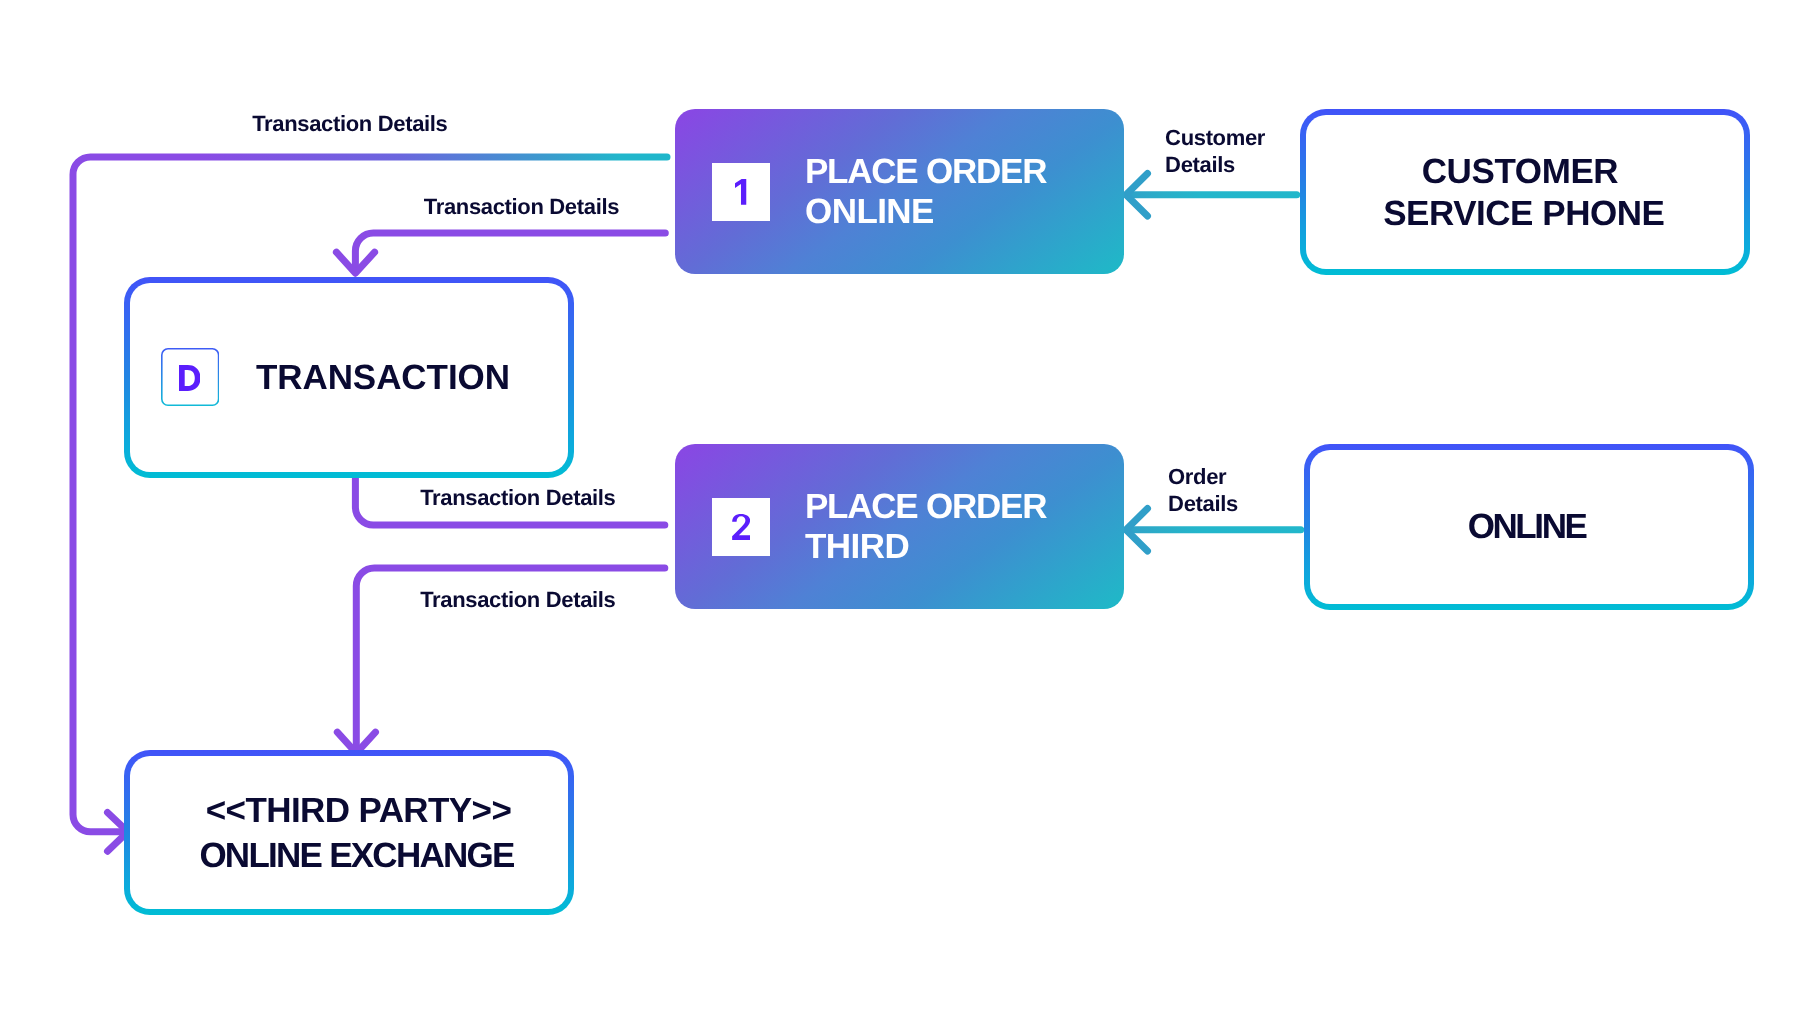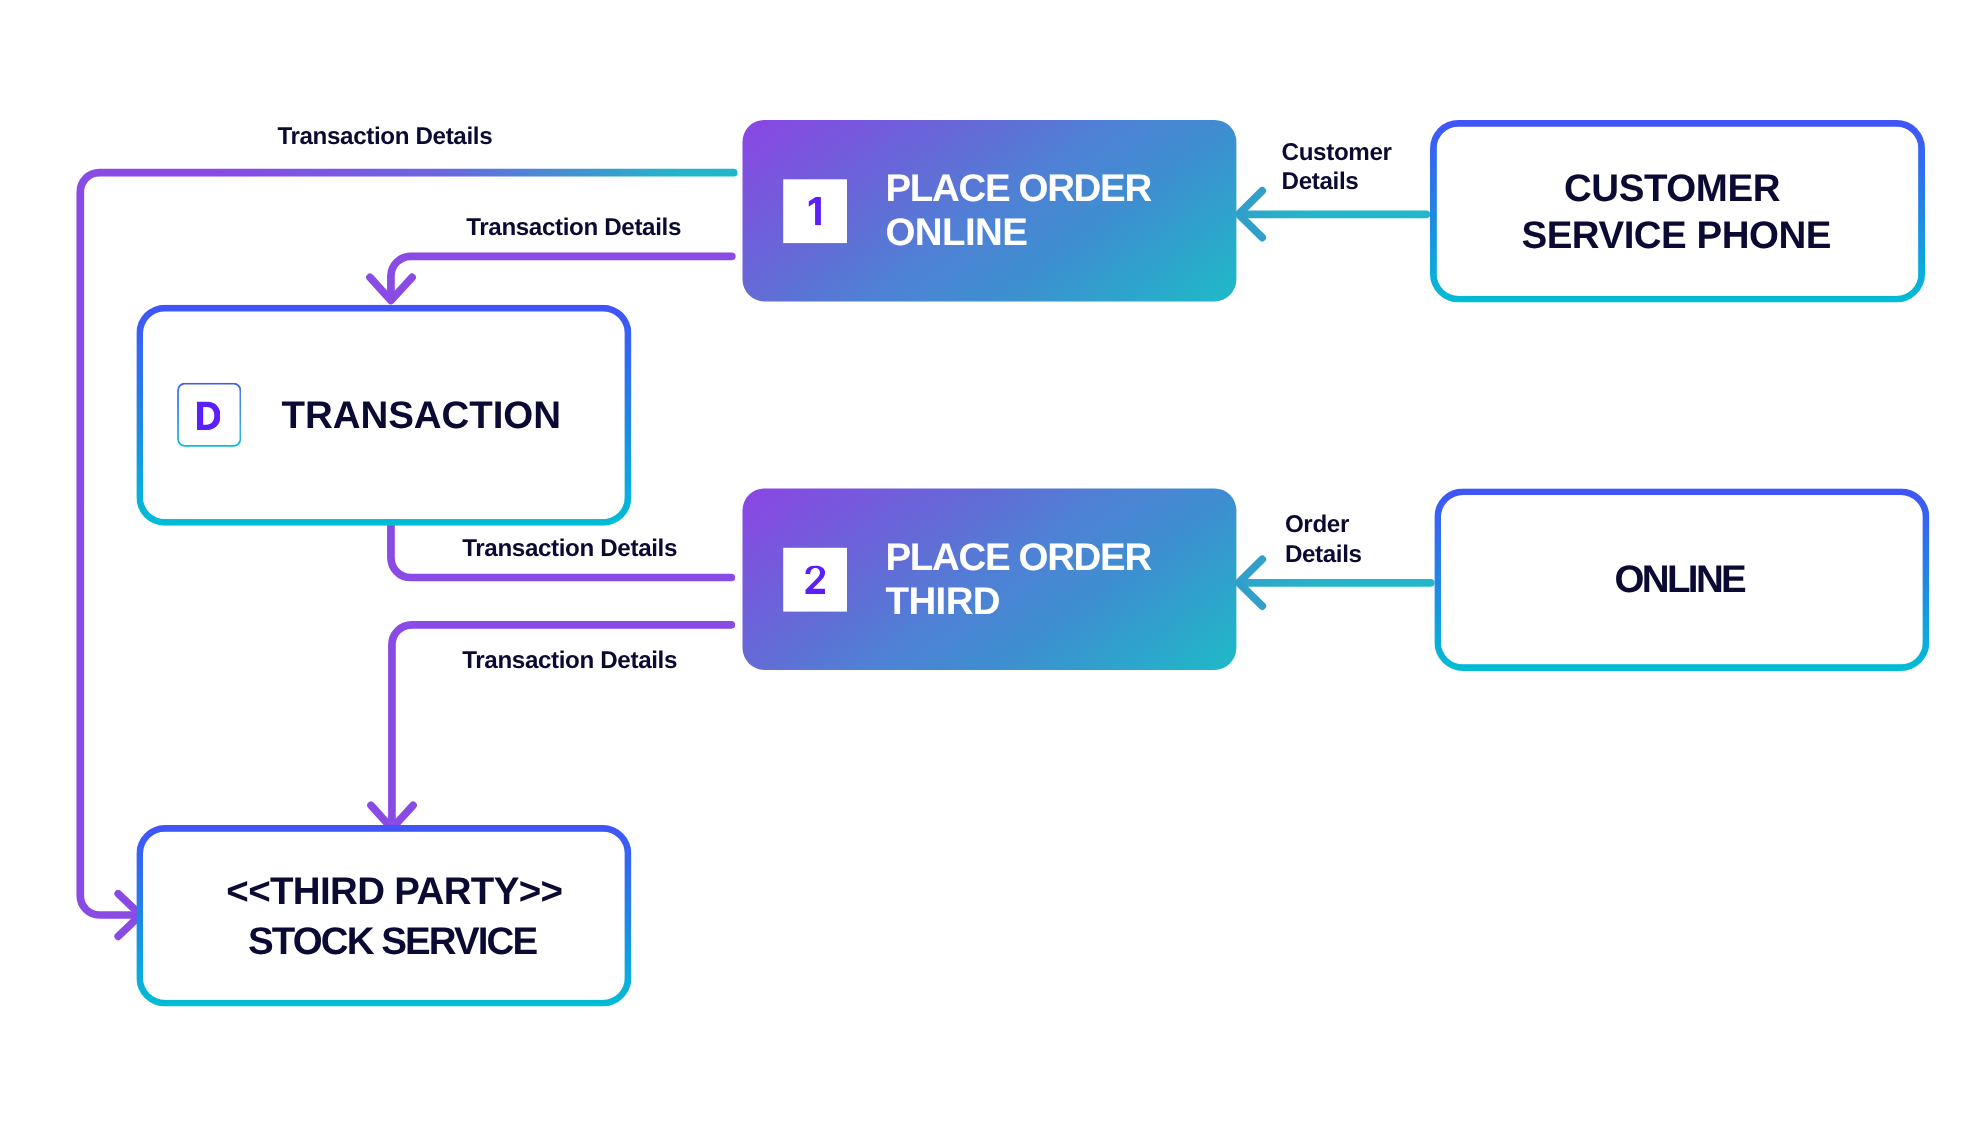--- a/index.html
+++ b/index.html
@@ -175,21 +175,21 @@
 
   <div class="node entity" style="left:1300px;top:109px;width:450px;height:166px;">
     <span class="elabel" style="position:relative;top:1px;"><span class="pline" style="letter-spacing:-0.39px;position:relative;left:-5px;">CUSTOMER</span><span class="pline" style="letter-spacing:-0.46px;position:relative;left:-1.2px;">SERVICE PHONE</span></span>
   </div>
 
   <div class="node entity" style="left:1304px;top:444px;width:450px;height:166px;">
     <span class="elabel"><span class="pline" style="letter-spacing:-2.38px;position:relative;left:-2.4px;">ONLINE</span></span>
   </div>
 
   <div class="node entity" style="left:124px;top:749.8px;width:450px;height:165.4px;padding-left:19px;">
-    <span class="elabel" style="line-height:45.3px;position:relative;top:1px;"><span class="pline" style="letter-spacing:-0.6px;">&lt;&lt;THIRD PARTY&gt;&gt;</span><span class="pline" style="letter-spacing:-1.74px;position:relative;left:-2px;">STOCK SERVICE</span></span>
+    <span class="elabel" style="line-height:45.3px;position:relative;top:1px;"><span class="pline" style="letter-spacing:-0.6px;">&lt;&lt;THIRD PARTY&gt;&gt;</span><span class="pline" style="letter-spacing:-1.74px;position:relative;left:-2px;">ONLINE EXCHANGE</span></span>
   </div>
 
   <div class="flabel" style="left:252.2px;top:109.8px;">Transaction Details</div>
   <div class="flabel" style="left:423.8px;top:192.8px;">Transaction Details</div>
   <div class="flabel" style="left:1165.1px;top:124.3px;">Customer
 Details</div>
   <div class="flabel" style="left:420.2px;top:484.2px;">Transaction Details</div>
   <div class="flabel" style="left:420.2px;top:586.2px;">Transaction Details</div>
   <div class="flabel" style="left:1168.1px;top:463px;">Order
 Details</div>

